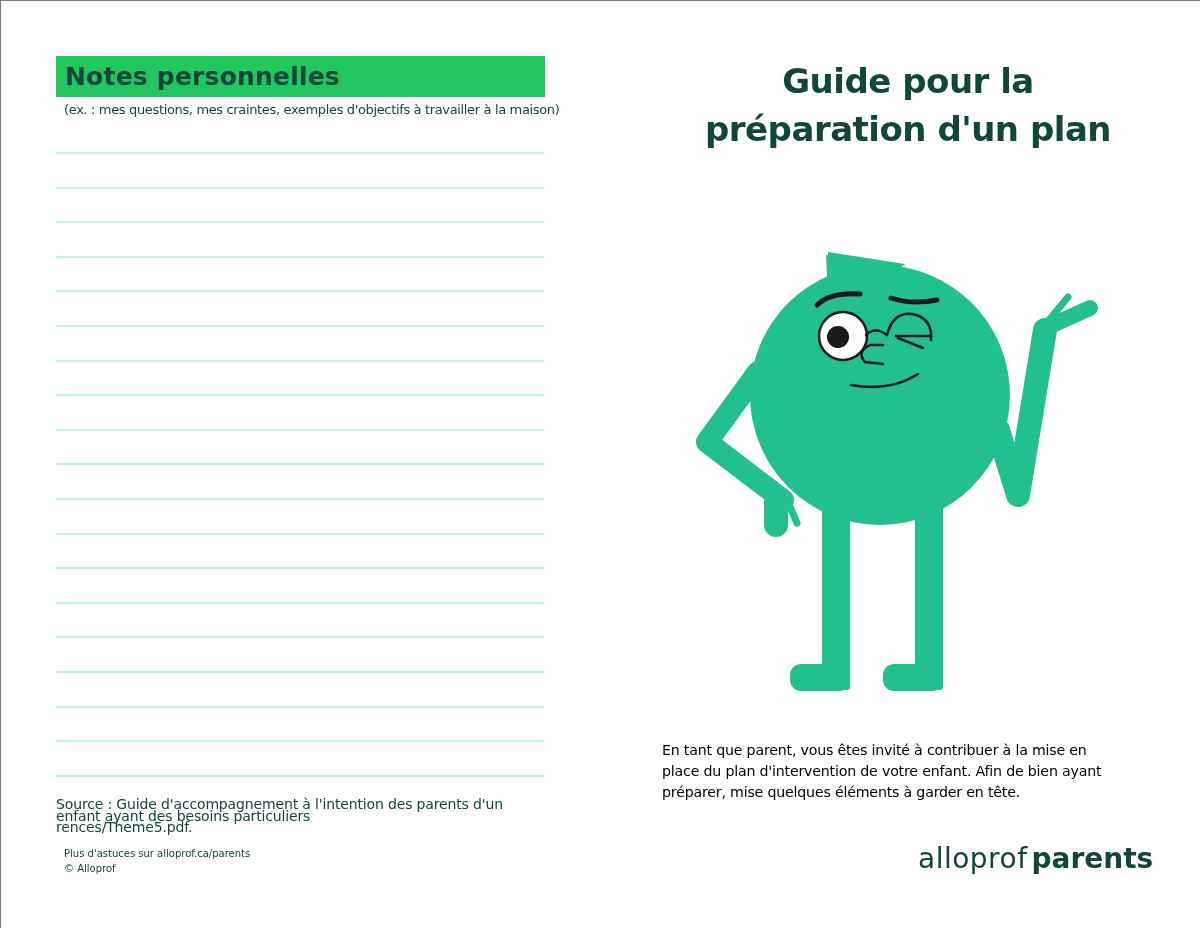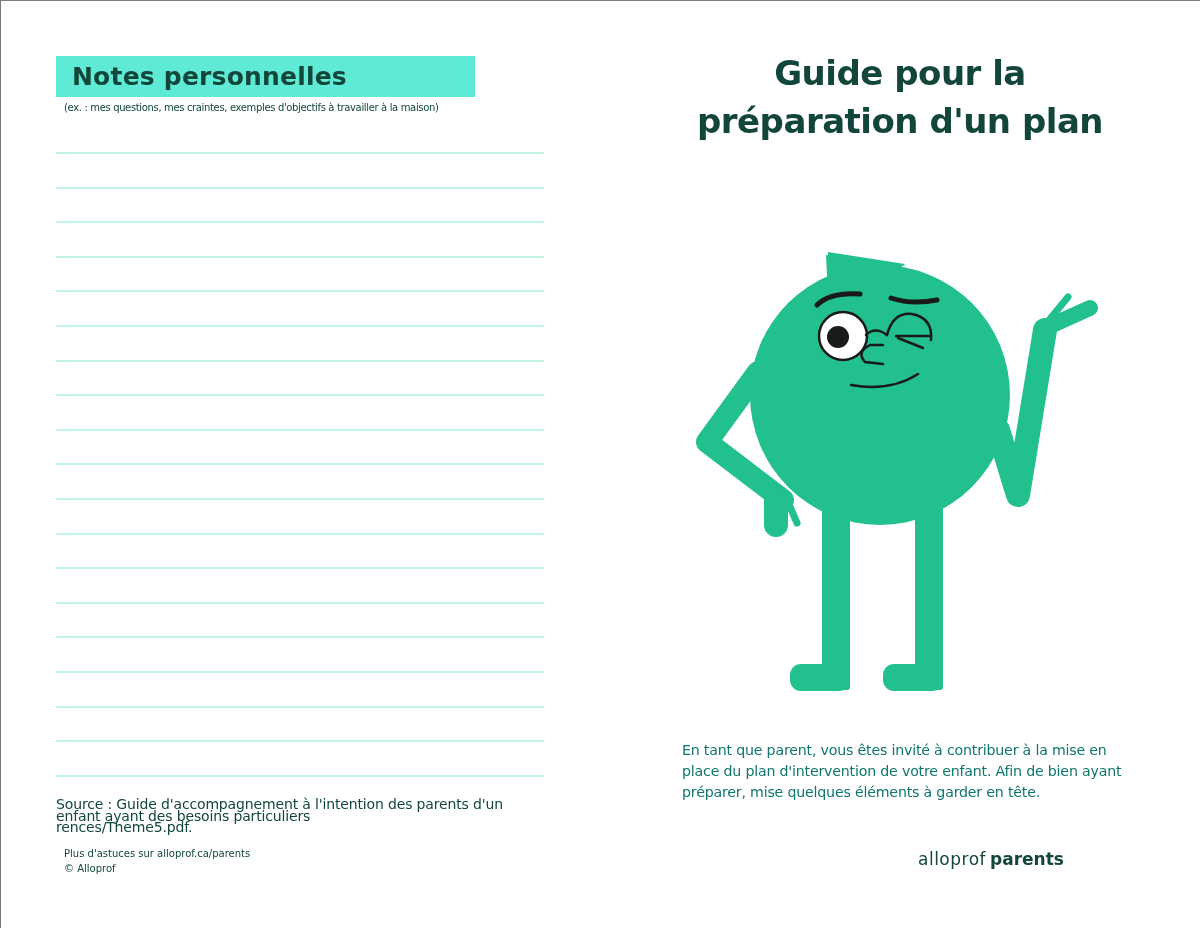--- a/index.html
+++ b/index.html
@@ -20,37 +20,37 @@
       left: 0; top: 0;
       width: 1200px; height: 928px;
       box-sizing: border-box;
       border-top: 1px solid #7a7a7a;
       border-left: 1px solid #7a7a7a;
     }
     
     .notes-header {
       position: absolute;
       left: 56px; top: 56px;
-      width: 419px; height: 41px;
-      background: #5eead4;
+      width: 489px; height: 41px;
+      background: #22c55e;
       box-sizing: border-box;
-      padding-left: 16px;
+      padding-left: 9px;
     }
     .notes-title {
       font-family: "DejaVu Sans", sans-serif;
       font-weight: bold;
       font-size: 25px;
       line-height: 41px;
       color: #12463a;
       letter-spacing: 0.2px;
     }
     .notes-hint {
       position: absolute;
       left: 64px; top: 102px;
-      font-size: 10px;
+      font-size: 13px;
       color: #12463a;
       letter-spacing: -0.35px;
     }
     .lines {
       position: absolute;
       left: 56px; top: 152px;
       width: 488px;
     }
     .note-line {
       height: 2px;
@@ -91,33 +91,33 @@
     }
     .guide-title div { white-space: nowrap; }
     .mascot {
       position: absolute;
       left: 0; top: 0;
       width: 1200px; height: 928px;
       pointer-events: none;
     }
     .intro {
       position: absolute;
-      left: 682px; top: 740px;
+      left: 662px; top: 740px;
       width: 500px;
       font-size: 14.2px;
       line-height: 21px;
-      color: #0f766e;
+      color: #000000;
       letter-spacing: -0.2px;
     }
     .intro div { white-space: nowrap; }
     .logo {
       position: absolute;
       left: 918px; top: 842px;
       white-space: nowrap;
-      font-size: 17px;
+      font-size: 28px;
       line-height: 34px;
       color: #12463a;
       text-align: right;
     }
     .logo-light {
       font-weight: normal;
       letter-spacing: 0.5px;
     }
     .logo-bold {
       font-weight: bold;
@@ -162,21 +162,21 @@
     <div>rences/Theme5.pdf.</div>
   </div>
 
   <div class="more-tips">
     <div>Plus d'astuces sur alloprof.ca/parents</div>
     <div>© Alloprof</div>
   </div>
 </section>
 
 <section>
-  <h1 class="guide-title" style="margin:0;">
+  <h1 class="guide-title" style="margin:8px;">
     <div>Guide pour la</div>
     <div>préparation d'un plan</div>
   </h1>
 
   <svg class="mascot" viewBox="0 0 1200 928" xmlns="http://www.w3.org/2000/svg">
     <g fill="#22c08e" stroke="none">
 
       <rect x="822" y="500" width="28" height="190" rx="3"></rect>
       <rect x="790" y="664" width="60" height="27" rx="11"></rect>
       <rect x="915" y="500" width="28" height="190" rx="3"></rect>

